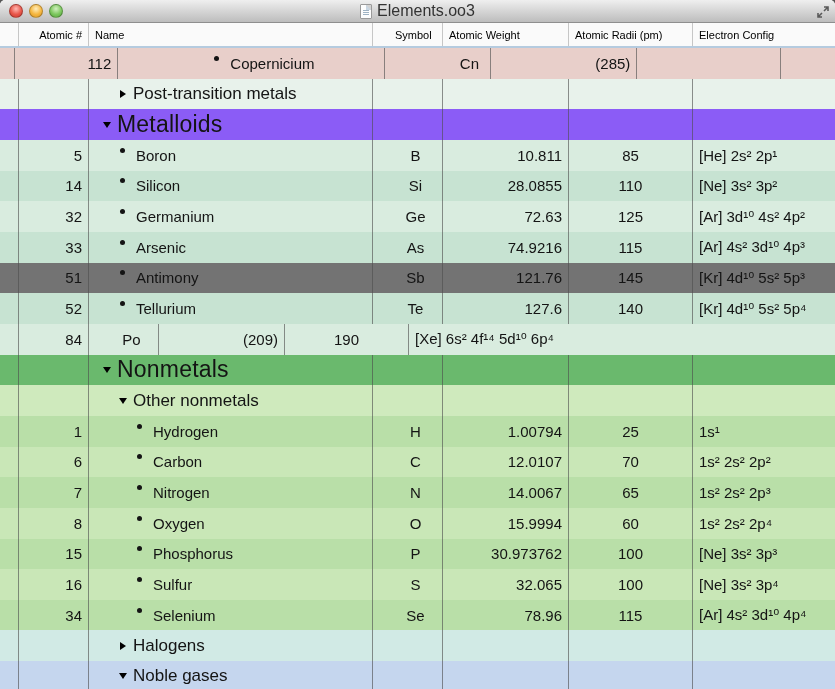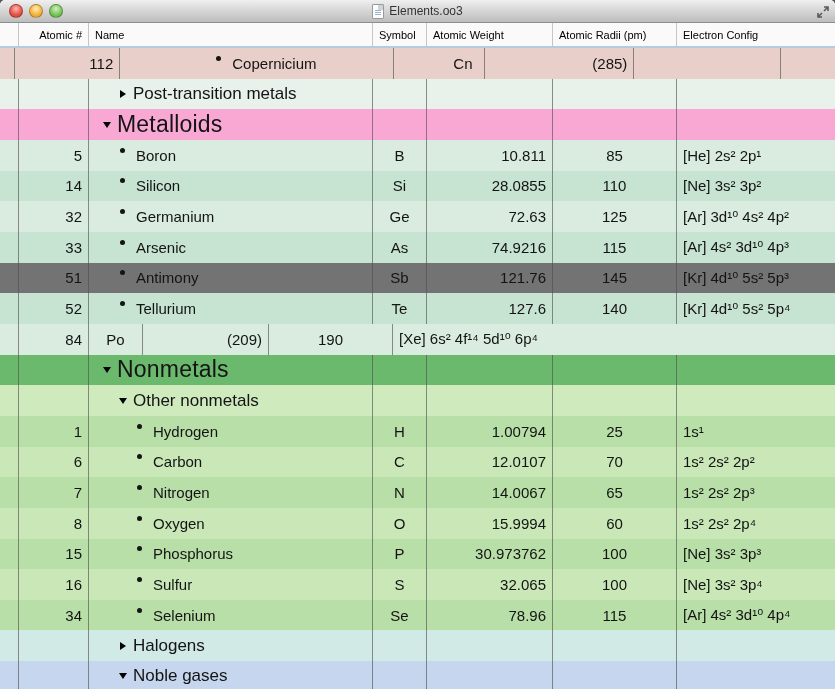--- a/index.html
+++ b/index.html
@@ -16,28 +16,28 @@
   }
   .lights{display:flex;gap:6px;margin-left:9px;}
   .light{width:14px;height:14px;border-radius:50%;border:1px solid rgba(0,0,0,.25);box-sizing:border-box;}
   .light.red{background:radial-gradient(circle at 50% 32%,#ffb9b2,#e8564a 55%,#c93a30);}
   .light.yellow{background:radial-gradient(circle at 50% 32%,#ffeebc,#f5b63f 55%,#d99a2b);}
   .light.green{background:radial-gradient(circle at 50% 32%,#d2f0c0,#7cc75e 55%,#5aa83f);}
   .title-group{position:absolute;left:0;right:0;top:0;bottom:0;display:flex;align-items:center;justify-content:center;gap:5px;pointer-events:none;}
   .docicon{width:12px;height:15px;background:#fdfdfd;border:1px solid #9a9a9a;border-radius:1px;position:relative;box-sizing:border-box;}
   .docicon:before{content:"";position:absolute;right:0;top:0;border-style:solid;border-width:0 5px 5px 0;border-color:#c9d6e2 #d3d3d3 #c9d6e2 transparent;}
   .docicon:after{content:"";position:absolute;left:2px;top:5px;width:6px;height:1px;background:#9fb3c4;box-shadow:0 2px 0 #9fb3c4,0 4px 0 #9fb3c4;}
-  .title-text{font-size:12px;color:#333;}
+  .title-text{font-size:16px;color:#333;}
   .fullscreen{position:absolute;right:5px;top:4px;width:15px;height:15px;display:flex;align-items:center;justify-content:center;}
   
   .cell{box-sizing:border-box;height:100%;display:flex;align-items:center;overflow:hidden;white-space:nowrap;}
   .c-gutter{width:19px;}
   .c-num{width:70px;justify-content:flex-end;padding-right:6px;}
   .c-name{width:284px;}
-  .c-sym{width:54px;justify-content:center;}
+  .c-sym{width:54px;justify-content:center;margin-left:16px;}
   .c-wt{width:126px;justify-content:flex-end;padding-right:6px;}
   .c-rad{width:124px;justify-content:center;}
   .c-cfg{flex:1;padding-left:6px;}
   
   .thead{
     height:23px;display:flex;background:#fafafa;color:#000;
     border-bottom:2px solid #b5cbdf;font-size:11px;
   }
   .thead .cell{border-right:1px solid #c6c6c6;}
   .thead .cell:last-child{border-right:none;}
@@ -119,21 +119,21 @@
               <i class="tri-right"></i>
             </span>
           <span class="cell-name-label gname2">Post-transition metals</span>
         </div>
       </div>
       <div class="cell c-sym"></div>
       <div class="cell c-wt"></div>
       <div class="cell c-rad"></div>
       <div class="cell c-cfg"></div>
     </div>
-      <div class="row" style="background: #f9a8d4;">
+      <div class="row" style="background: #8b5cf6;">
       <div class="cell c-gutter"></div>
       <div class="cell c-num"></div>
       <div class="cell c-name">
         <div class="name-content g1">
           <span class="marker">
               <i class="tri-down"></i>
             </span>
           <span class="cell-name-label gname1">Metalloids</span>
         </div>
       </div>

